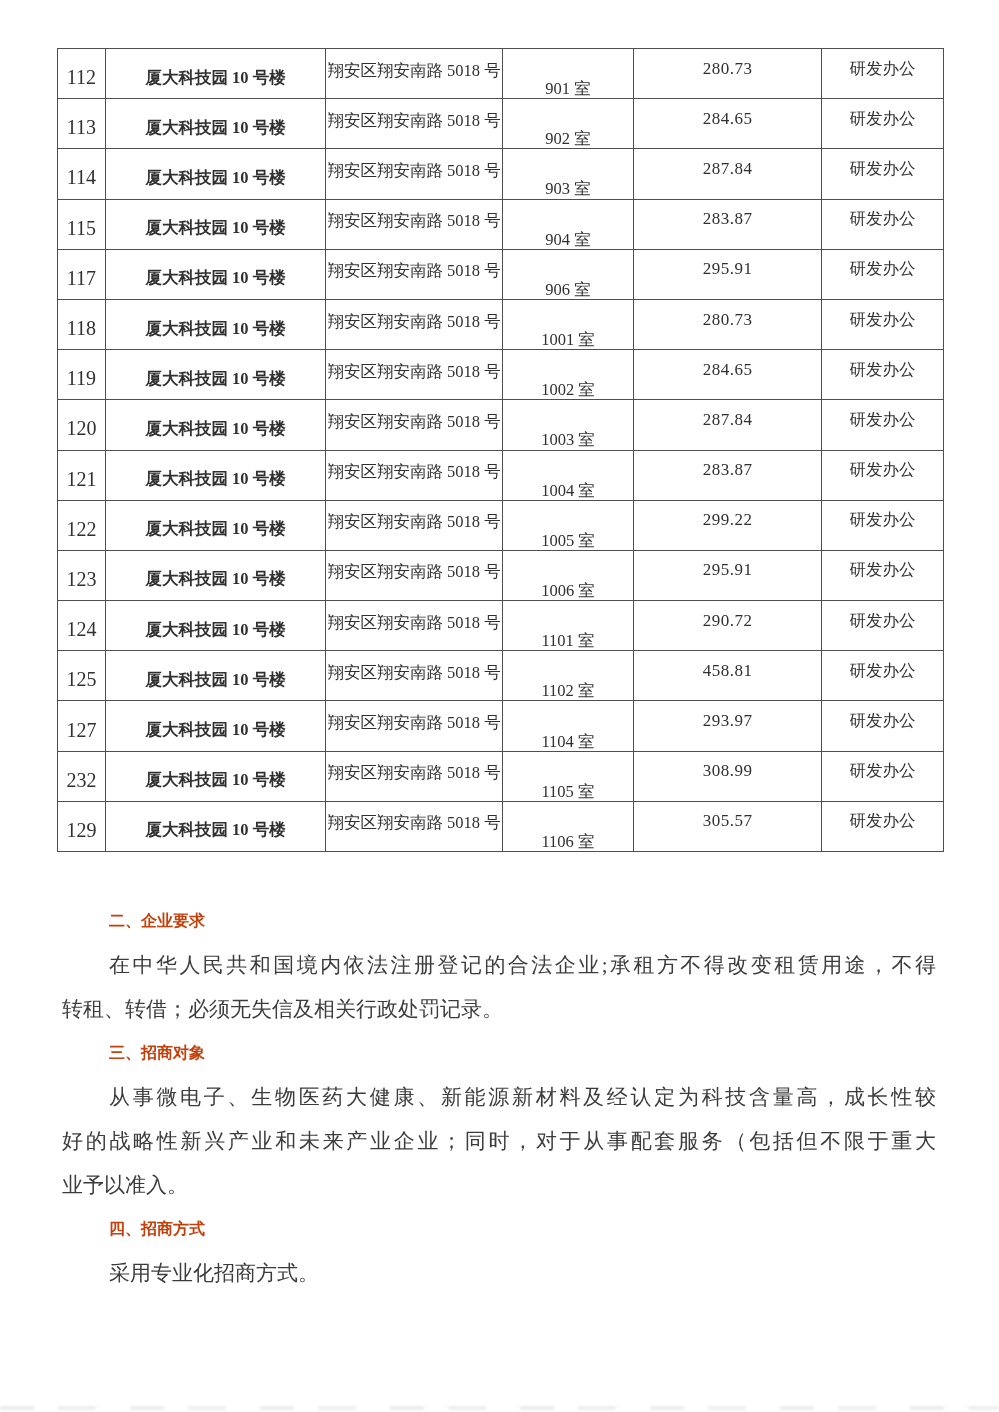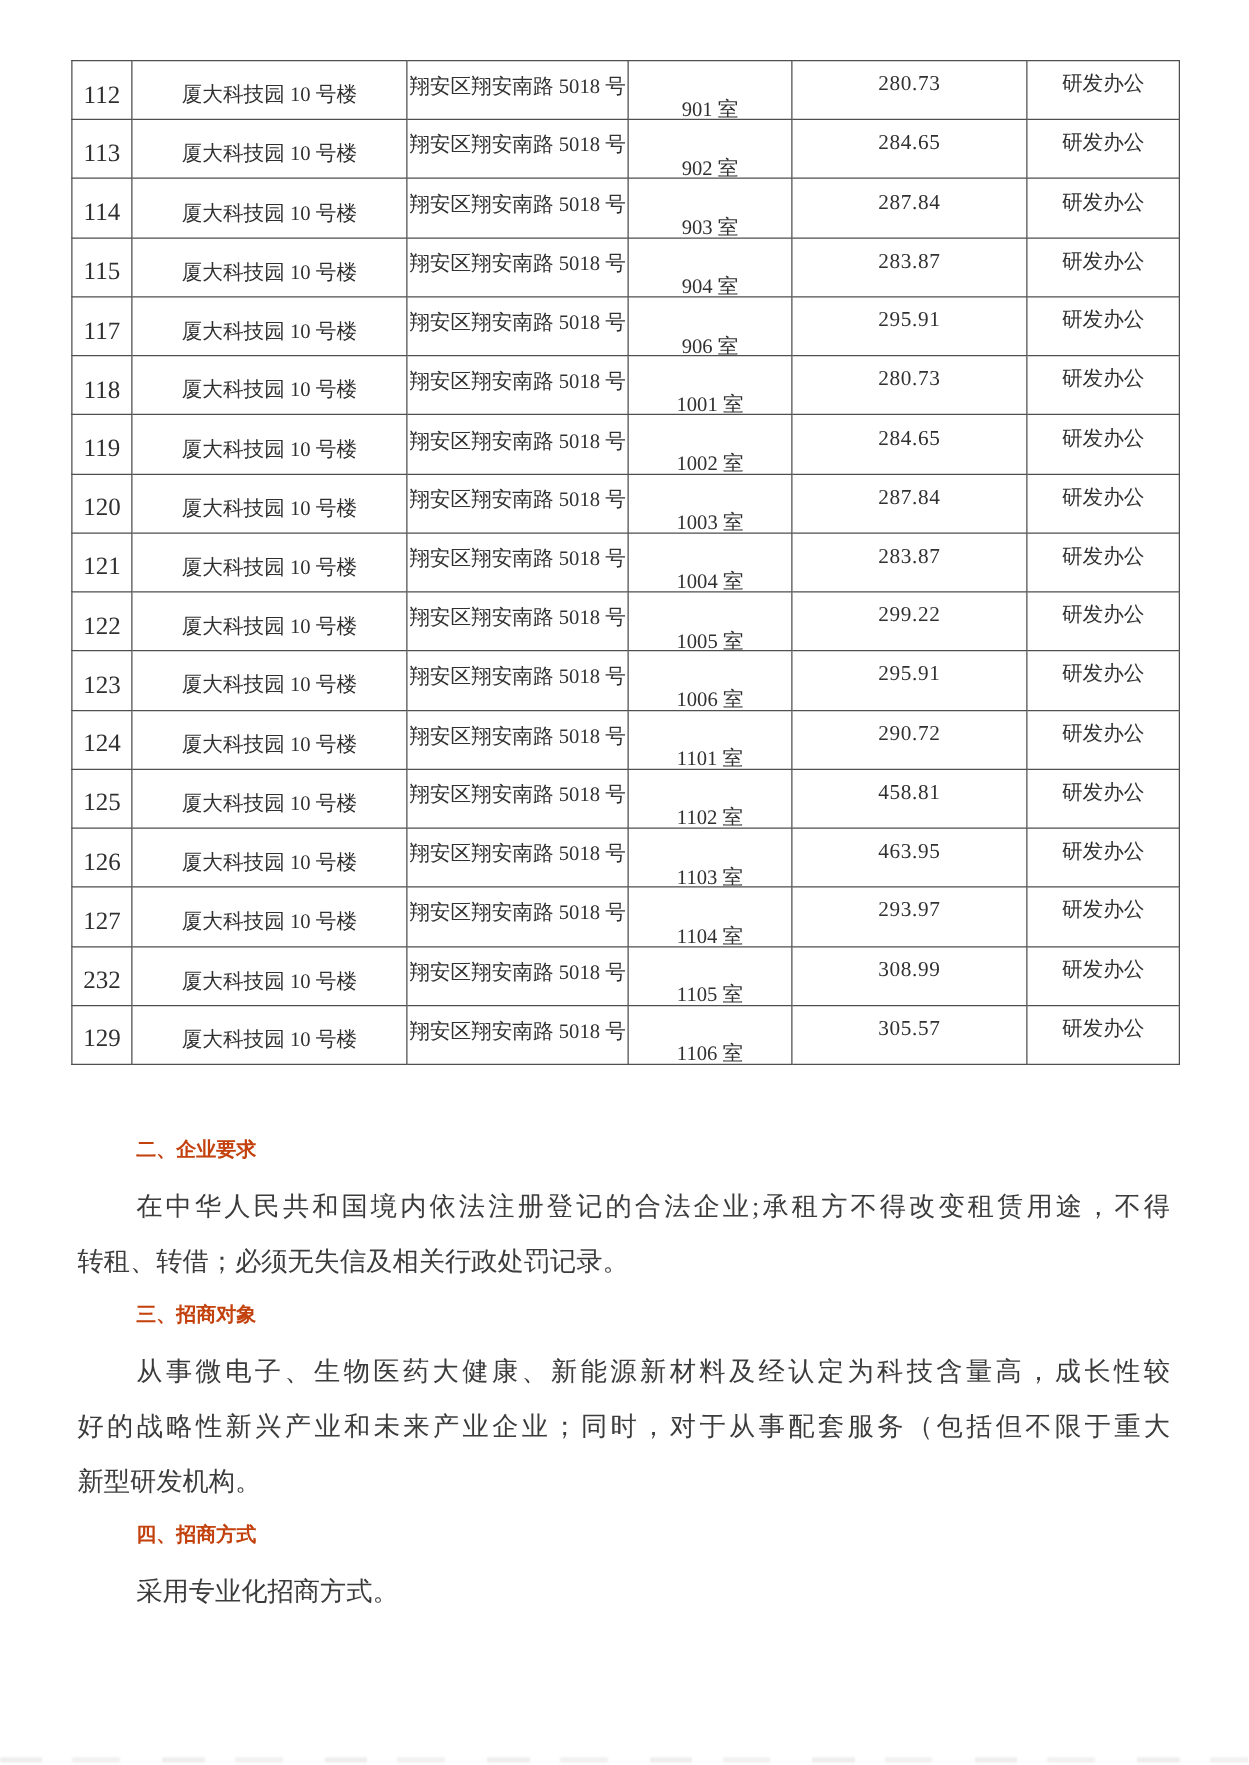--- a/index.html
+++ b/index.html
@@ -32,21 +32,21 @@
     text-align: center;
     vertical-align: middle;
     padding: 0;
     color: #303030;
     font-size: 16.5px;
     overflow: hidden;
     white-space: nowrap;
   }
   td .cell-text { position: relative; display: inline-block; }
   td.col-0 .cell-text { top: 4px; font-size: 20px; }
-  td.col-1 .cell-text { top: 4px; }
+  td.col-1 .cell-text { top: 4px; font-weight: bold; }
   td.col-2 .cell-text { top: -3px; }
   td.col-3 .cell-text { top: 5px; margin-top: 21px; }
   td.col-4 .cell-text { top: -5px; font-size: 17px; letter-spacing: 0.5px; text-align: right; }
   td.col-5 .cell-text { top: -5px; }
 
   
   .content {
     position: absolute;
     left: 62px;
     top: 899px;
@@ -203,28 +203,20 @@
         </tr>
         <tr>
           <td class="col-0"><span class="cell-text">125</span></td>
           <td class="col-1"><span class="cell-text">厦大科技园 10 号楼</span></td>
           <td class="col-2"><span class="cell-text">翔安区翔安南路 5018 号</span></td>
           <td class="col-3"><span class="cell-text">1102 室</span></td>
           <td class="col-4"><span class="cell-text">458.81</span></td>
           <td class="col-5"><span class="cell-text">研发办公</span></td>
         </tr>
         <tr>
-          <td class="col-0"><span class="cell-text">126</span></td>
-          <td class="col-1"><span class="cell-text">厦大科技园 10 号楼</span></td>
-          <td class="col-2"><span class="cell-text">翔安区翔安南路 5018 号</span></td>
-          <td class="col-3"><span class="cell-text">1103 室</span></td>
-          <td class="col-4"><span class="cell-text">463.95</span></td>
-          <td class="col-5"><span class="cell-text">研发办公</span></td>
-        </tr>
-        <tr>
           <td class="col-0"><span class="cell-text">127</span></td>
           <td class="col-1"><span class="cell-text">厦大科技园 10 号楼</span></td>
           <td class="col-2"><span class="cell-text">翔安区翔安南路 5018 号</span></td>
           <td class="col-3"><span class="cell-text">1104 室</span></td>
           <td class="col-4"><span class="cell-text">293.97</span></td>
           <td class="col-5"><span class="cell-text">研发办公</span></td>
         </tr>
         <tr>
           <td class="col-0"><span class="cell-text">232</span></td>
           <td class="col-1"><span class="cell-text">厦大科技园 10 号楼</span></td>
@@ -244,20 +236,20 @@
       </tbody>
   </table>
 
   <div class="content">
       <div class="heading">二、企业要求</div>
       <div class="para-line indent justify">在中华人民共和国境内依法注册登记的合法企业;承租方不得改变租赁用途，不得</div>
       <div class="para-line">转租、转借；必须无失信及相关行政处罚记录。</div>
       <div class="heading">三、招商对象</div>
       <div class="para-line indent justify">从事微电子、生物医药大健康、新能源新材料及经认定为科技含量高，成长性较</div>
       <div class="para-line justify">好的战略性新兴产业和未来产业企业；同时，对于从事配套服务（包括但不限于重大</div>
-      <div class="para-line">新型研发机构。</div>
+      <div class="para-line">业予以准入。</div>
       <div class="heading">四、招商方式</div>
       <div class="para-line indent">采用专业化招商方式。</div>
     </div>
 
   <div class="page-bottom-edge"></div>
 
 </div>
 
 </body></html>

